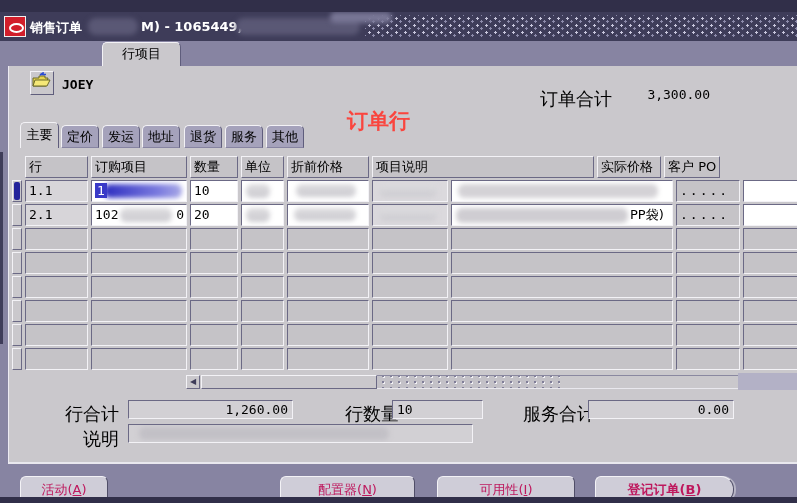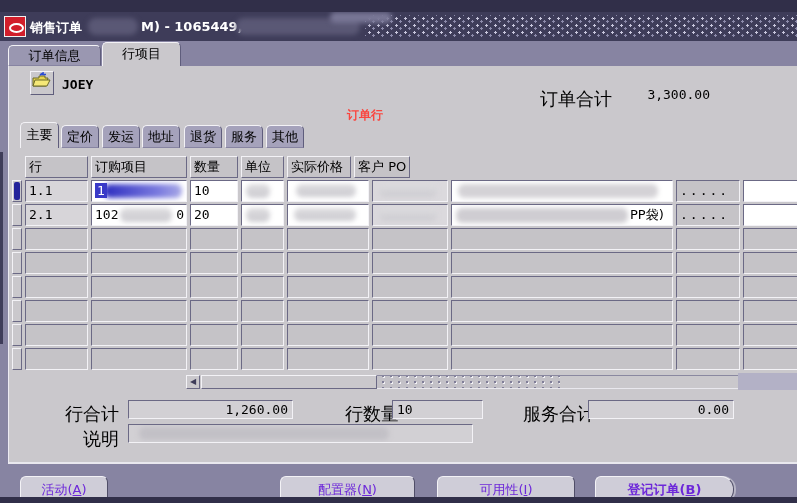--- a/index.html
+++ b/index.html
@@ -35,21 +35,21 @@
 
   
   .canvas{position:absolute;left:0;top:54px;width:797px;height:398px;background:#cac8cc;border-bottom:2px solid #e9e8ee;box-sizing:border-box;}
   .leftframe{position:absolute;left:0;top:54px;width:8px;height:398px;background:#8784a2;border-right:1px solid #eceaf2;}
   .leftaccent{position:absolute;left:0;top:140px;width:3px;height:192px;background:#3e3c59;}
 
   .iconbtn{position:absolute;left:30px;top:59px;width:24px;height:24px;background:#cac8cc;
     border:1px solid;border-color:#f3f2f6 #5f5d7c #5f5d7c #f3f2f6;box-sizing:border-box;}
   .label{font-size:18px;color:#000;white-space:nowrap;}
   .value{font-family:"DejaVu Sans Mono",monospace;font-size:13px;color:#000;white-space:nowrap;}
-  .annotation{position:absolute;left:347px;top:95px;font-size:12px;font-weight:bold;color:#fa453e;}
+  .annotation{position:absolute;left:347px;top:95px;font-size:21px;font-weight:bold;color:#fa453e;}
 
   
   .subtab{position:absolute;height:26px;box-sizing:border-box;top:110px;
     border:1px solid;border-color:#f3f2f6 #5f5d7c #8784a2 #f3f2f6;
     border-radius:5px 5px 0 0;font-size:13px;text-align:center;line-height:24px;}
   .subtab.inactive{background:#a5a2bb;height:23px;top:113px;line-height:21px;}
   .subtab.active{background:#cac8cc;z-index:2;border-bottom:none;}
 
   
   .trow{position:absolute;left:12px;display:flex;gap:3px;}
@@ -87,21 +87,21 @@
   .hsb-right{position:absolute;left:738px;top:361px;width:59px;height:17px;background:#b3b1c6;}
 
   
   .field{position:absolute;height:19px;box-sizing:border-box;border:1px solid;border-color:#6b6985 #f3f2f6 #f3f2f6 #6b6985;
     background:#d2d0d4;font-family:"DejaVu Sans Mono",monospace;font-size:13px;line-height:17px;padding:0 4px;overflow:hidden;}
 
   
   .buttonbar{position:absolute;left:0;top:452px;width:797px;height:45px;background:#8784a2;}
   .btn{position:absolute;top:12px;height:27px;box-sizing:border-box;background:#cfcdd8;
     border:1px solid;border-color:#f3f2f6 #504e68 #504e68 #f3f2f6;border-radius:6px;
-    font-size:13px;text-align:center;line-height:25px;color:#6d28d9;white-space:nowrap;}
+    font-size:13px;text-align:center;line-height:25px;color:#be185d;white-space:nowrap;}
   .btn.default{border-radius:6px 13px 13px 6px;box-shadow:2px 0 0 #b7b5c6;font-weight:bold;}
   .btn.disabled{color:#9d9ba8;}
   .bottomstrip{position:absolute;left:0;top:497px;width:797px;height:6px;background:#312f49;}
 </style>
 </head>
 <body>
 
 <div class="window">
 
   <div class="titlebar">
@@ -110,21 +110,20 @@
       <div class="oracle-ring"></div>
     </div>
     <span class="titletext" style="left:30px;">销售订单</span>
     <span class="tblur" style="left:88px;width:50px;"></span>
     <span class="titletext" style="left:141px;">M) - 1065449,</span>
     <span class="tblur" style="left:236px;width:124px;"></span>
     <span class="tblur" style="left:330px;top:0;height:11px;width:62px;background:#787695;"></span>
   </div>
 
   <div class="tabbar">
-    <div class="tab inactive" style="left:8px;width:93px;"><span>订单信息</span></div>
     <div class="tab active" style="left:102px;width:79px;"><span>行项目</span></div>
   </div>
 
   <div class="canvas"></div>
   <div class="leftframe"></div>
   <div class="leftaccent"></div>
 
   <div class="iconbtn">
     <svg width="20" height="18" viewBox="0 0 20 18">
       <path d="M2 6 L8 6 L8 4 L14 4 L14 6 L17 6 L15 14 L2 14 Z" fill="#e8d44d" stroke="#6a6a2a" stroke-width="1"></path>
@@ -145,20 +144,22 @@
   <div class="subtab inactive" style="left:184px;width:38px;"><span>退货</span></div>
   <div class="subtab inactive" style="left:225px;width:38px;"><span>服务</span></div>
   <div class="subtab inactive" style="left:266px;width:38px;"><span>其他</span></div>
 
   <div class="trow" style="top:144px;">
     <div class="c-spc"></div>
     <div class="cell hcell raised c-line">行</div>
     <div class="cell hcell raised c-item">订购项目</div>
     <div class="cell hcell raised c-qty">数量</div>
     <div class="cell hcell raised c-unit">单位</div>
+    <div class="cell hcell raised c-pb">折前价格</div>
+    <div class="cell hcell raised c-desc">项目说明</div>
     <div class="cell hcell raised c-act">实际价格</div>
     <div class="cell hcell raised c-po">客户 PO</div>
   </div>
 
   <div class="trow" style="top:168px;">
     <div class="sel">
         <div class="selind"></div>
       </div>
     <div class="cell lcell sunken c-line">1.1</div>
     <div class="cell wcell sunken c-item"><span class="selblue">1</span><span class="cblur blur-blue" style="left:12px;top:3px;width:78px;height:14px;"></span></div>

